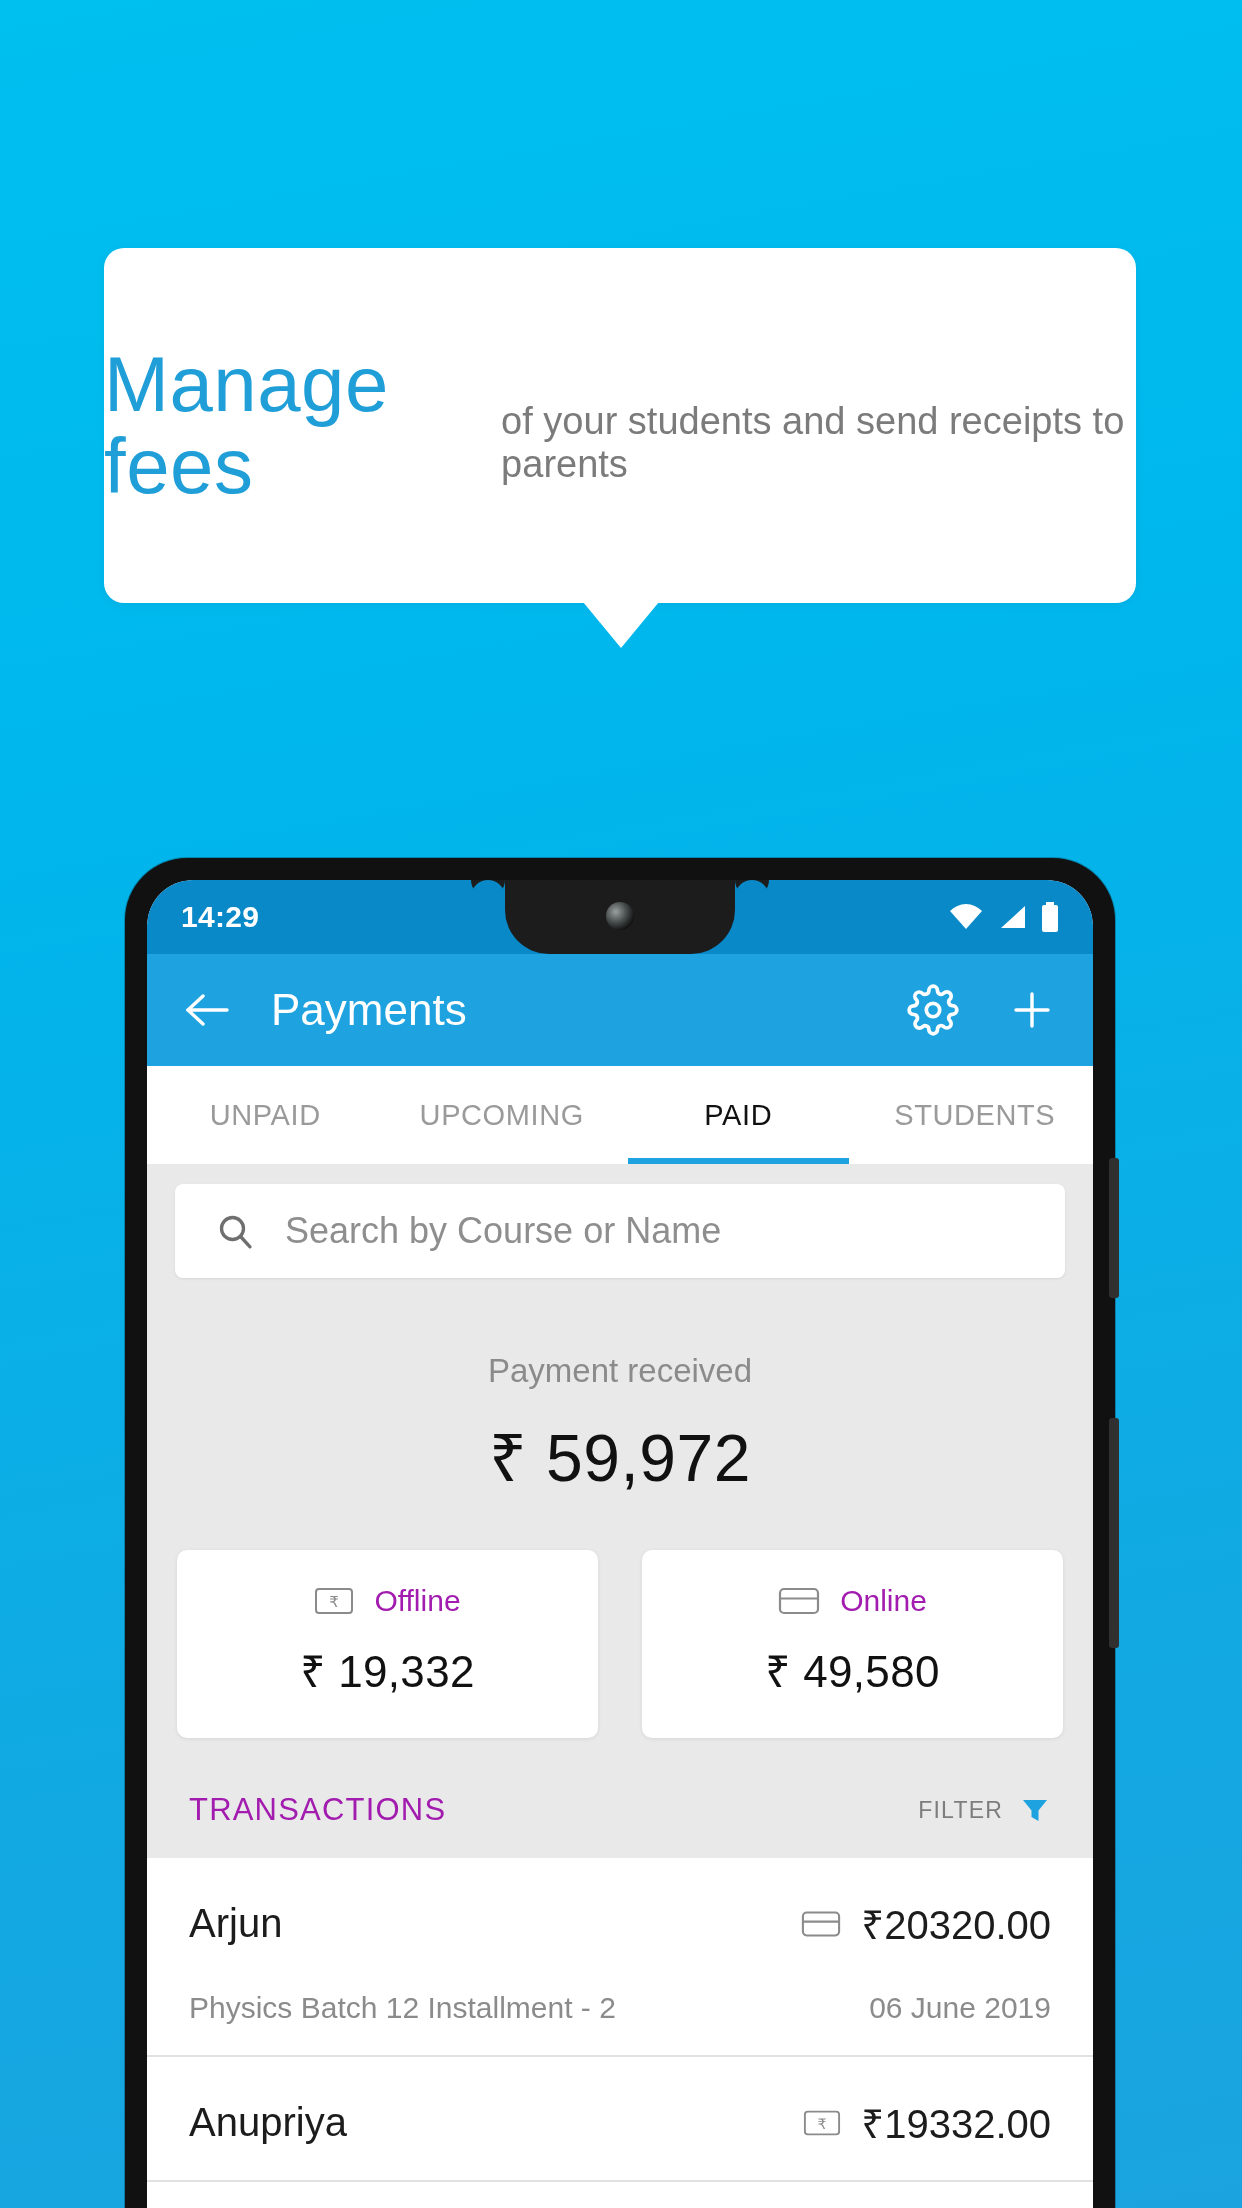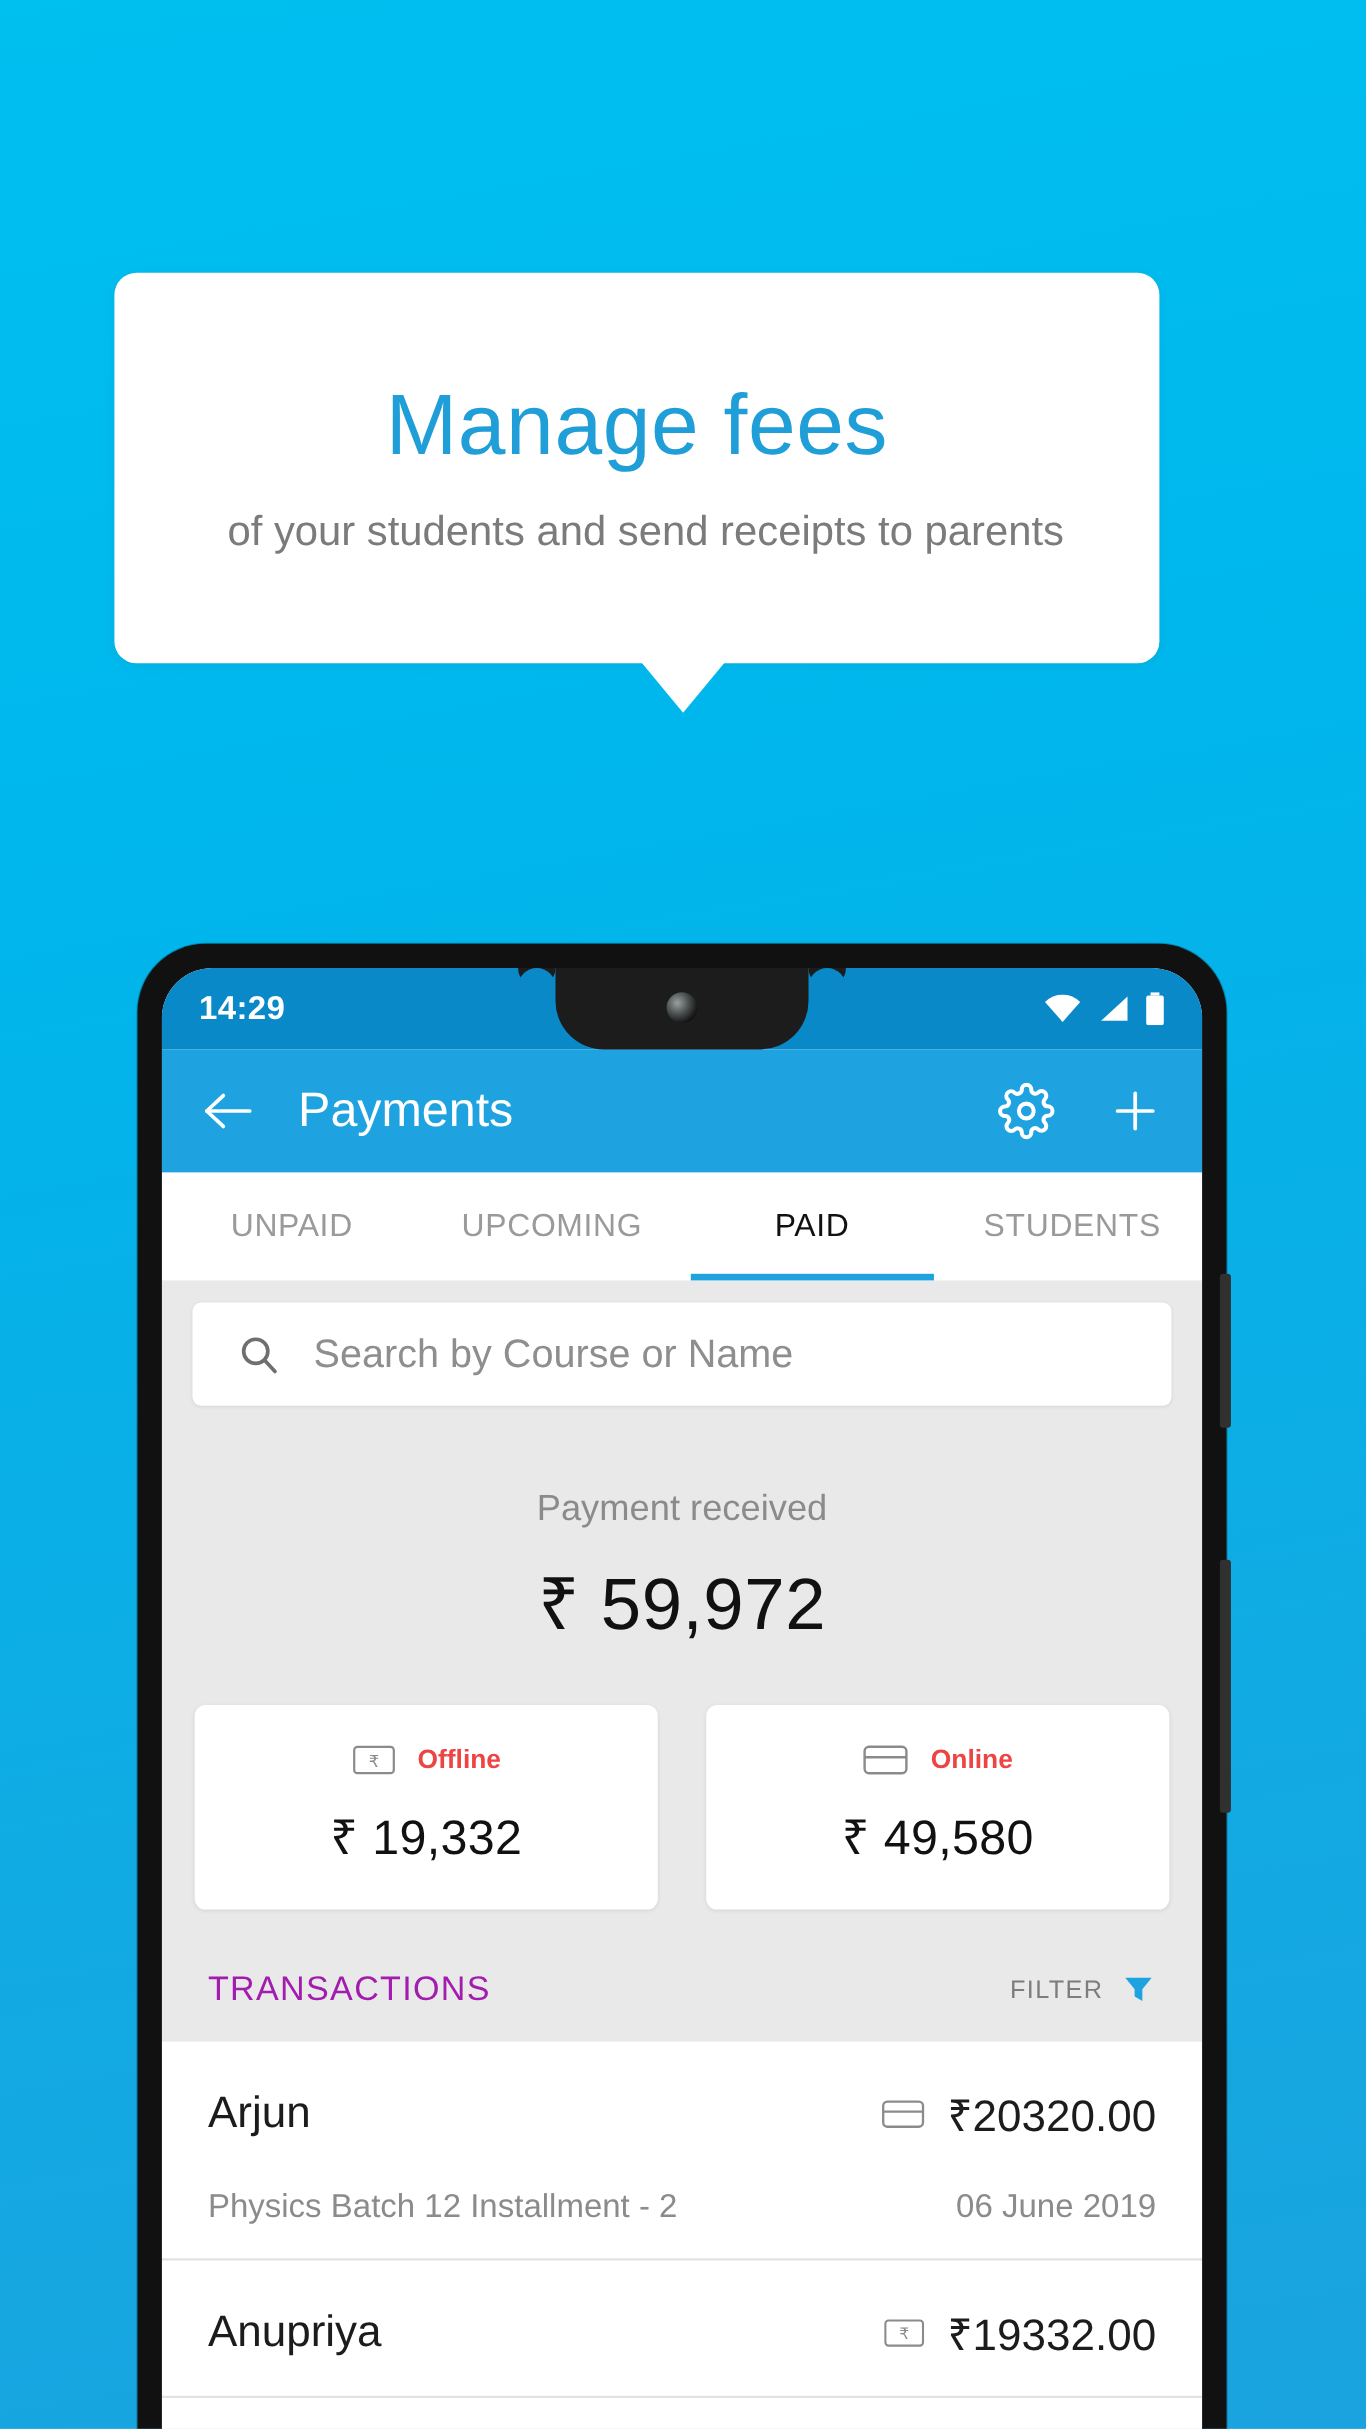--- a/index.html
+++ b/index.html
@@ -10,24 +10,24 @@
   }
   body {
     background: linear-gradient(170deg, #00c0f0 0%, #00b6ec 35%, #12a9e2 75%, #1aa3df 100%);
     position:relative;
   }
 
   
   .callout {
     position:absolute;
     left:104px; top:248px;
-    width:950px; height:355px;
+    width:1032px; height:355px;
     background:#ffffff;
     border-radius:20px;
-    display:flex; flex-direction:column;
+    display:flex; flex-direction:row;
     align-items:center; justify-content:center;
     box-shadow:0 2px 10px rgba(0,0,0,0.05);
   }
   .callout-title {
     color:#1f9ed8;
     font-size:78px;
     font-weight:400;
     letter-spacing:0.5px;
     line-height:1.05;
   }
@@ -222,21 +222,21 @@
     background:#ffffff;
     border-radius:10px;
     padding:34px 0 38px 0;
     text-align:center;
     box-shadow:0 1px 4px rgba(0,0,0,0.08);
   }
   .method-head {
     display:flex; align-items:center; justify-content:center;
     gap:20px;
   }
-  .method-label { color:#ef4444; font-size:24px;font-weight:bold; }
+  .method-label { color:#a21caf; font-size:30px; }
   .method-amount {
     color:#111111; font-size:44px;
     margin-top:22px; letter-spacing:0.3px;
   }
 
   .list-head {
     display:flex; align-items:center;
     padding:54px 42px 30px 42px;
   }
   .list-head-left { color:#a21caf; font-size:31px; letter-spacing:1.2px; }

